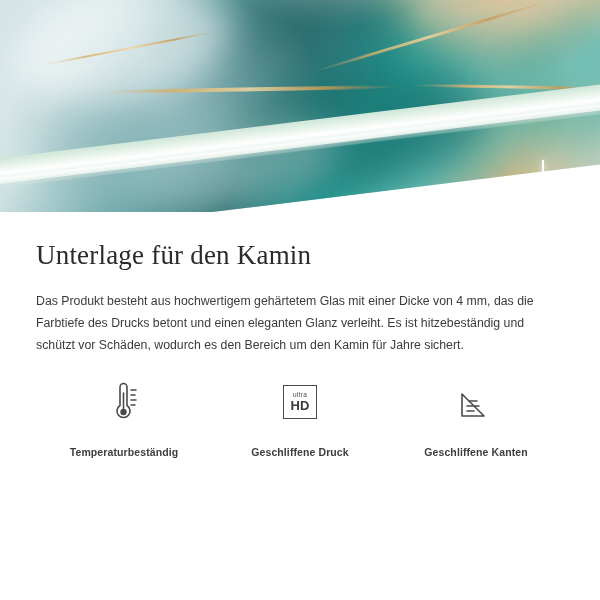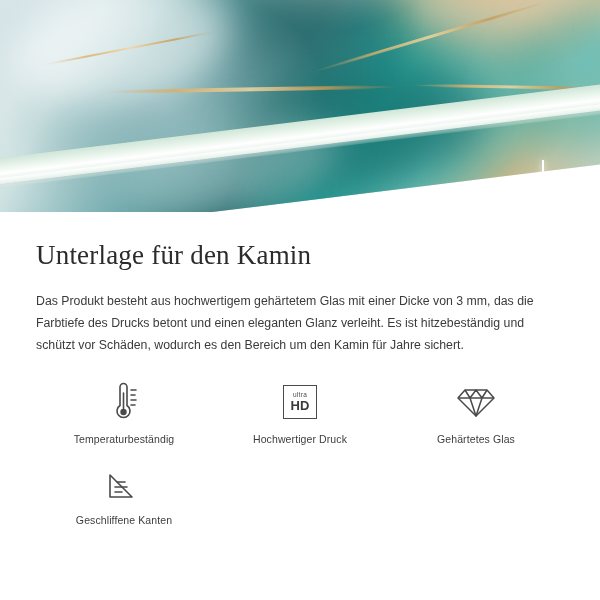--- a/index.html
+++ b/index.html
@@ -149,25 +149,26 @@
     align-items: center;
     justify-content: flex-start;
   }
   .feature .ico {
     height: 44px;
     display: flex;
     align-items: center;
     justify-content: center;
   }
   .feature .cap {
-    margin-top: 9px;
+    margin-top: 22px;
     font-size: 10.5px;
     color: #3d3d3d;
     text-align: left;
     letter-spacing: .1px;
+    font-weight: bold;
   }
 
   .hd-box {
     width: 34px;
     height: 34px;
     border: 1.6px solid #4a4a4a;
     display: flex;
     flex-direction: column;
     align-items: center;
     justify-content: center;
@@ -199,21 +200,21 @@
     <div class="glass-edge2"></div>
     <div class="sparkle sp1"></div>
     <div class="sparkle sp2"></div>
   </div>
 
   <div class="content">
     <h1>
       <span>Unterlage für den Kamin</span>
     </h1>
 
-    <p class="desc">Das Produkt besteht aus hochwertigem gehärtetem Glas mit einer Dicke von 3 mm, das die Farbtiefe des Drucks betont und einen eleganten Glanz verleiht. Es ist hitzebeständig und schützt vor Schäden, wodurch es den Bereich um den Kamin für Jahre sichert.</p>
+    <p class="desc">Das Produkt besteht aus hochwertigem gehärtetem Glas mit einer Dicke von 4 mm, das die Farbtiefe des Drucks betont und einen eleganten Glanz verleiht. Es ist hitzebeständig und schützt vor Schäden, wodurch es den Bereich um den Kamin für Jahre sichert.</p>
 
     <div class="features">
 
       <div class="feature">
         <div class="ico">
           <svg width="40" height="42" viewBox="0 0 40 42" fill="none" stroke="#4a4a4a" stroke-width="1.6" stroke-linecap="round">
             <path d="M16 6a3.5 3.5 0 0 1 7 0v18.5a6.5 6.5 0 1 1-7 0V6z"></path>
             <path d="M19.5 12v15.5"></path>
             <circle cx="19.5" cy="31" r="3.2" fill="#4a4a4a" stroke="none"></circle>
             <path d="M27 9h5M27 14h4M27 19h5M27 24h4"></path>
@@ -222,35 +223,24 @@
         <div class="cap">Temperaturbeständig</div>
       </div>
 
       <div class="feature">
         <div class="ico">
           <div class="hd-box">
             <span class="u">ultra</span>
             <span class="h">HD</span>
           </div>
         </div>
-        <div class="cap">Hochwertiger Druck</div>
+        <div class="cap">Geschliffene Druck</div>
       </div>
 
 
-      <div class="feature">
-        <div class="ico">
-          <svg width="42" height="40" viewBox="0 0 42 40" fill="none" stroke="#4a4a4a" stroke-width="1.5" stroke-linejoin="round">
-            <path d="M10 8h22l7 8-18 18L3 16l7-8z"></path>
-            <path d="M3 16h36"></path>
-            <path d="M10 8l5 8 6-8 6 8 5-8"></path>
-            <path d="M15 16l6 18 6-18"></path>
-          </svg>
-        </div>
-        <div class="cap">Gehärtetes Glas</div>
-      </div>
 
       <div class="feature">
         <div class="ico">
           <svg width="38" height="38" viewBox="0 0 38 38" fill="none" stroke="#4a4a4a" stroke-width="1.6" stroke-linecap="round" stroke-linejoin="round">
             <path d="M5 33V11L27 33H5z"></path>
             <path d="M10 28l7 0M10 23l12 0M12 18l8 0"></path>
           </svg>
         </div>
         <div class="cap">Geschliffene Kanten</div>
       </div>

